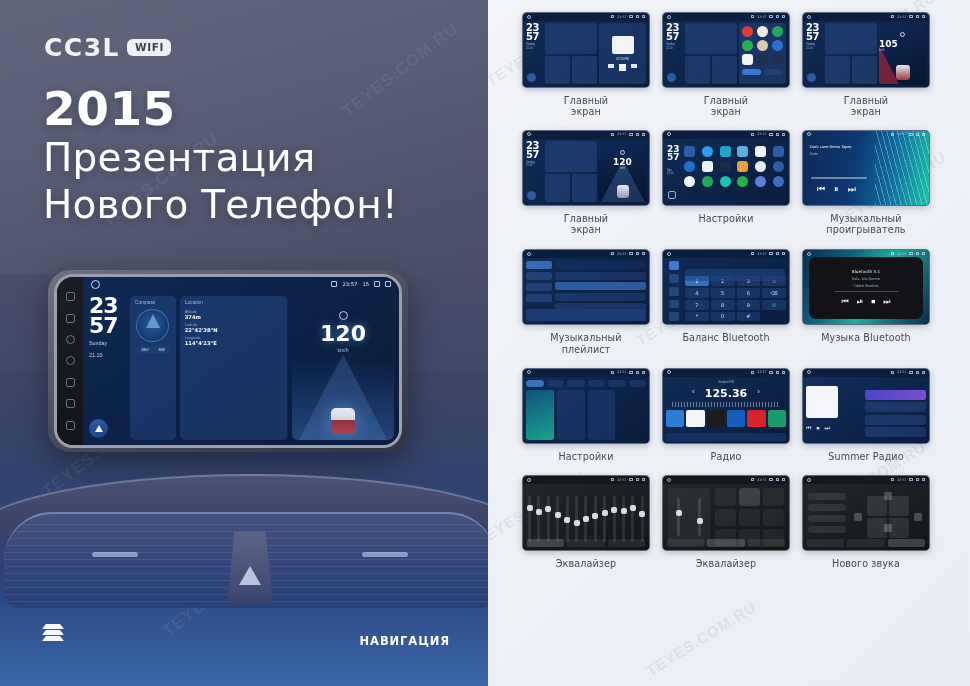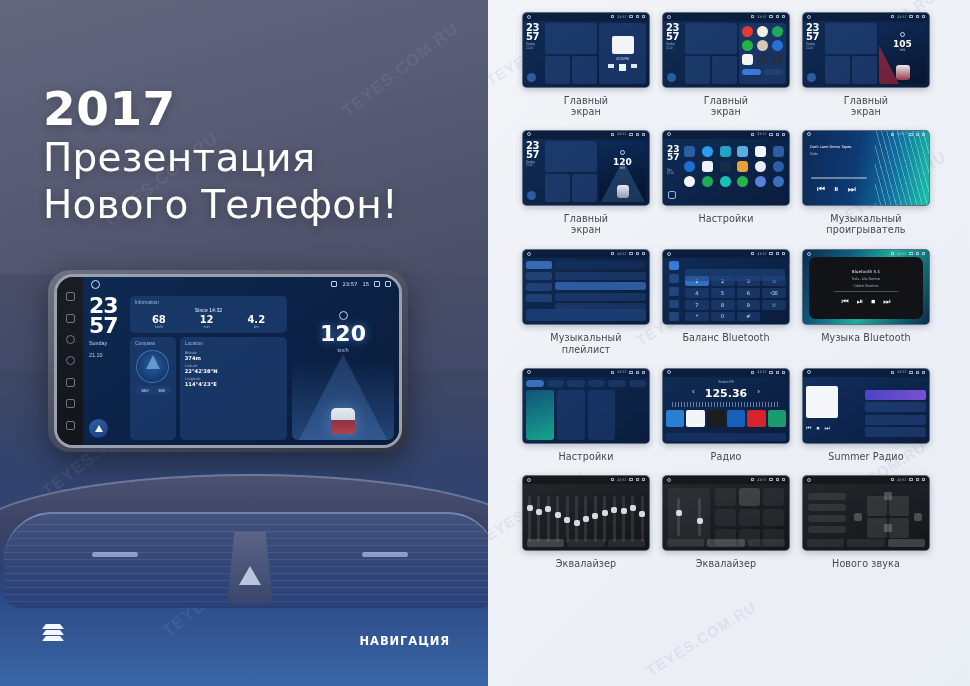--- a/index.html
+++ b/index.html
@@ -344,23 +344,27 @@
   <div id="left-panel">
     <div id="left-bg-top"></div>
     <div id="left-bg-mid"></div>
     <div id="left-bg-bot"></div>
 
     <div class="hero-wm" style="left:90px;top:170px;">TEYES.COM.RU</div>
     <div class="hero-wm" style="left:150px;top:580px;">TEYES.COM.RU</div>
     <div class="hero-wm" style="left:330px;top:60px;">TEYES.COM.RU</div>
     <div class="hero-wm" style="left:30px;top:440px;">TEYES.COM.RU</div>
 
+    <div id="logo-row">
+      <span id="logo-text">CC3L</span>
+      <span id="logo-badge">WIFI</span>
+    </div>
 
     <div id="headline">
-      <div id="hl-year">2017</div>
+      <div id="hl-year">2015</div>
       <div class="hl-line">Презентация</div>
       <div class="hl-line">Нового Телефон!</div>
     </div>
 
     <div id="dash">
       <div id="dash-console"></div>
 
       <div id="dash-bezel">
         <div id="hu-keys">
           <span class="hu-key"></span>
@@ -391,38 +395,20 @@
               <div>
                 <div id="hu-time">23</div>
                 <div id="hu-time">57</div>
                 <div id="hu-day">Sunday</div>
                 <div id="hu-day">21.10</div>
               </div>
               <div id="hu-navbtn"></div>
             </div>
 
             <div id="hu-col-mid">
-              <div class="hu-card t1">
-                <div class="hu-card-title">Information</div>
-                <div class="hu-since">Since 14:32</div>
-                <div class="hu-stats">
-                  <div>
-                    <div class="hu-stat-v">68</div>
-                    <div class="hu-stat-u">km/h</div>
-                  </div>
-                  <div>
-                    <div class="hu-stat-v">12</div>
-                    <div class="hu-stat-u">min</div>
-                  </div>
-                  <div>
-                    <div class="hu-stat-v">4.2</div>
-                    <div class="hu-stat-u">km</div>
-                  </div>
-                </div>
-              </div>
 
               <div id="hu-row-low">
                 <div class="hu-card">
                   <div class="hu-card-title">Compass</div>
                   <div id="hu-compass">
                     <div id="hu-comp-dial"></div>
                     <div id="hu-comp-bar">
                       <span>180°</span>
                       <span>SW</span>
                     </div>
@@ -590,21 +576,21 @@
               <div class="th-mid">
                   <div class="th-card t1"></div>
                   <div style="display:flex;gap:2px;flex:1">
                 <div class="th-card"></div>
                     <div class="th-card"></div>
                   </div>
                 </div>
               <div class="th-right" style="background:linear-gradient(160deg,#102a55,#07152f);position:relative;overflow:hidden;">
                 <div style="position:absolute;left:-6px;bottom:0;width:0;height:0;border-left:0 solid transparent;border-right:26px solid transparent;border-bottom:50px solid rgba(200,40,60,.55)"></div>
                 <div style="position:absolute;left:50%;transform:translateX(-50%);bottom:4px;width:14px;height:15px;border-radius:3px;background:linear-gradient(180deg,#e7ecf3,#9a3b48)"></div>
-                <div style="position:absolute;left:0;right:0;top:9px;text-align:center;">
+                <div style="position:absolute;left:0;right:0;top:9px;">
                   <div style="width:5px;height:5px;border:.8px solid #bcd6f7;border-radius:50%;margin:0 auto 2px"></div>
                   <div style="color:#fff;font-size:9px;font-weight:700;font-family:'DejaVu Sans',sans-serif;">105</div>
                   <div style="color:#a9c4e8;font-size:2.6px;">km/h</div>
                 </div>
               </div>
             </div>
             <div class="tbar">
                 <span class="l"></span>
                 <span class="r">
                   <i></i>

